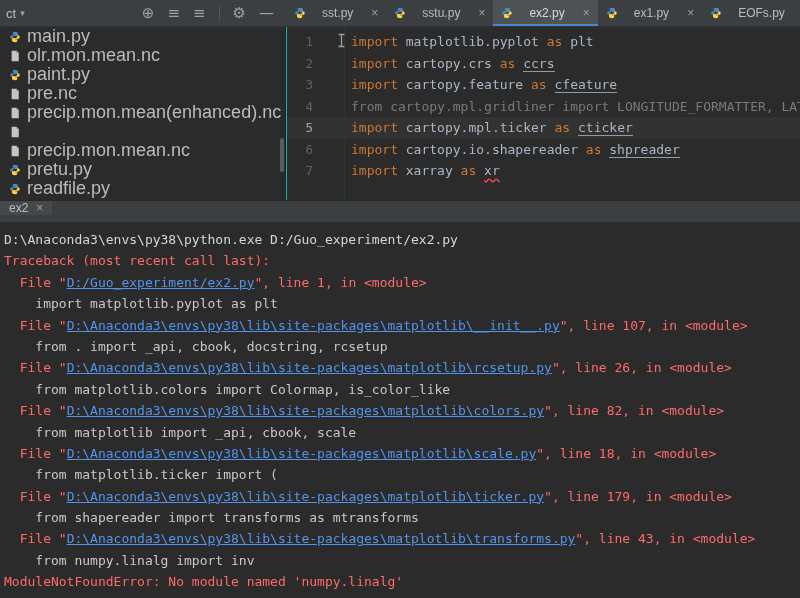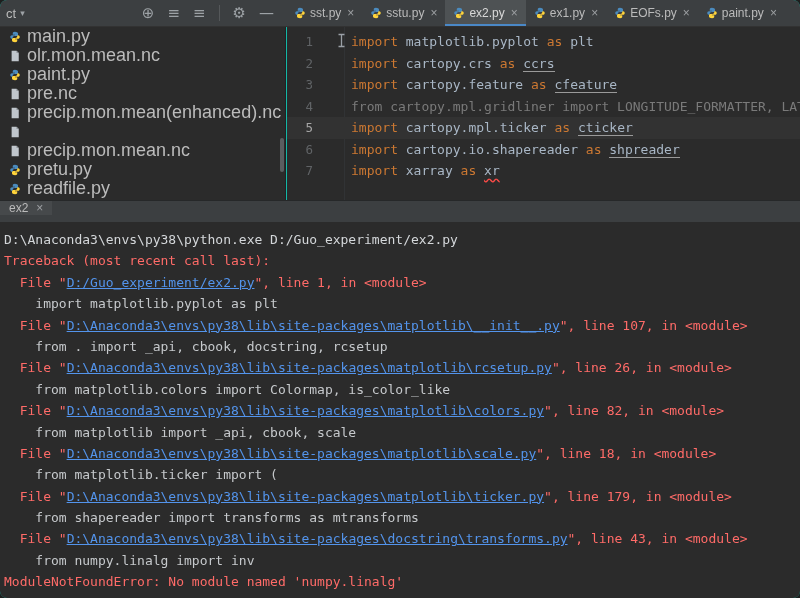--- a/index.html
+++ b/index.html
@@ -1,32 +1,32 @@
 <!DOCTYPE html>
 <html><head>
 <meta charset="utf-8">
 <style>
   * { margin:0; padding:0; box-sizing:border-box; }
   body { background:#1e1e1e; }
   .app { position:relative; width:800px; height:598px; background:#14b8a6; overflow:hidden;
-         font-family:"Liberation Sans",sans-serif;border-radius:7px; }
+         font-family:"Liberation Sans",sans-serif; }
 
   
   .topstrip { position:absolute; left:0; top:0; width:800px; height:27px; background:#3c3f41;
               border-bottom:1px solid #323232; display:flex; }
   .proj-head { width:286px; flex:none; display:flex; align-items:center; padding-left:6px; }
   .proj-label { color:#bbbbbb; font-size:13px; cursor:pointer; }
   .proj-caret { color:#9da2a6; font-size:9px; margin-left:4px; font-family:"DejaVu Sans",sans-serif; }
   .tb-icons { margin-left:auto; display:flex; align-items:center; gap:13px; margin-right:12px; }
   .tb-icon { color:#9da2a6; font-size:15px; line-height:1; cursor:pointer;
              font-family:"DejaVu Sans",sans-serif; }
   .tb-divider { width:1px; height:16px; background:#55585a; }
 
   .tabbar { flex:1; display:flex; align-items:stretch; overflow:hidden; }
-  .tab { display:flex; align-items:center; gap:4px; padding:0 8px; font-size:12px; color:#bbbbbb;
+  .tab { display:flex; align-items:center; gap:16px; padding:0 8px; font-size:12px; color:#bbbbbb;
          cursor:pointer; white-space:nowrap; }
   .tab.active { background:#4e5254; color:#d8d8d8; box-shadow:inset 0 -2px 0 #4a88c7; }
   .tab-close { color:#9da0a3; font-size:12px; margin-left:2px; cursor:pointer; }
   .fich { display:inline-flex; }
   .fich svg { display:block; }
 
   
   .tree { position:absolute; left:0; top:27px; width:286px; height:173px; background:#2b2b2b;
           border-right:1px solid #1f2224; overflow:hidden; }
   .tree-row { display:flex; align-items:center; gap:6px; height:19px; padding-left:9px;
@@ -285,18 +285,18 @@
       <div class="cline"><span class="seg seg-err">  File "</span><span class="seg seg-link">D:\Anaconda3\envs\py38\lib\site-packages\matplotlib\__init__.py</span><span class="seg seg-err">", line 107, in &lt;module&gt;</span></div>
       <div class="cline"><span class="seg seg-code">    from . import _api, cbook, docstring, rcsetup</span></div>
       <div class="cline"><span class="seg seg-err">  File "</span><span class="seg seg-link">D:\Anaconda3\envs\py38\lib\site-packages\matplotlib\rcsetup.py</span><span class="seg seg-err">", line 26, in &lt;module&gt;</span></div>
       <div class="cline"><span class="seg seg-code">    from matplotlib.colors import Colormap, is_color_like</span></div>
       <div class="cline"><span class="seg seg-err">  File "</span><span class="seg seg-link">D:\Anaconda3\envs\py38\lib\site-packages\matplotlib\colors.py</span><span class="seg seg-err">", line 82, in &lt;module&gt;</span></div>
       <div class="cline"><span class="seg seg-code">    from matplotlib import _api, cbook, scale</span></div>
       <div class="cline"><span class="seg seg-err">  File "</span><span class="seg seg-link">D:\Anaconda3\envs\py38\lib\site-packages\matplotlib\scale.py</span><span class="seg seg-err">", line 18, in &lt;module&gt;</span></div>
       <div class="cline"><span class="seg seg-code">    from matplotlib.ticker import (</span></div>
       <div class="cline"><span class="seg seg-err">  File "</span><span class="seg seg-link">D:\Anaconda3\envs\py38\lib\site-packages\matplotlib\ticker.py</span><span class="seg seg-err">", line 179, in &lt;module&gt;</span></div>
       <div class="cline"><span class="seg seg-code">    from shapereader import transforms as mtransforms</span></div>
-      <div class="cline"><span class="seg seg-err">  File "</span><span class="seg seg-link">D:\Anaconda3\envs\py38\lib\site-packages\docstring\transforms.py</span><span class="seg seg-err">", line 43, in &lt;module&gt;</span></div>
+      <div class="cline"><span class="seg seg-err">  File "</span><span class="seg seg-link">D:\Anaconda3\envs\py38\lib\site-packages\matplotlib\transforms.py</span><span class="seg seg-err">", line 43, in &lt;module&gt;</span></div>
       <div class="cline"><span class="seg seg-code">    from numpy.linalg import inv</span></div>
       <div class="cline"><span class="seg seg-err">ModuleNotFoundError: No module named 'numpy.linalg'</span></div>
     </div>
 
 </div>
 
 </body></html>

